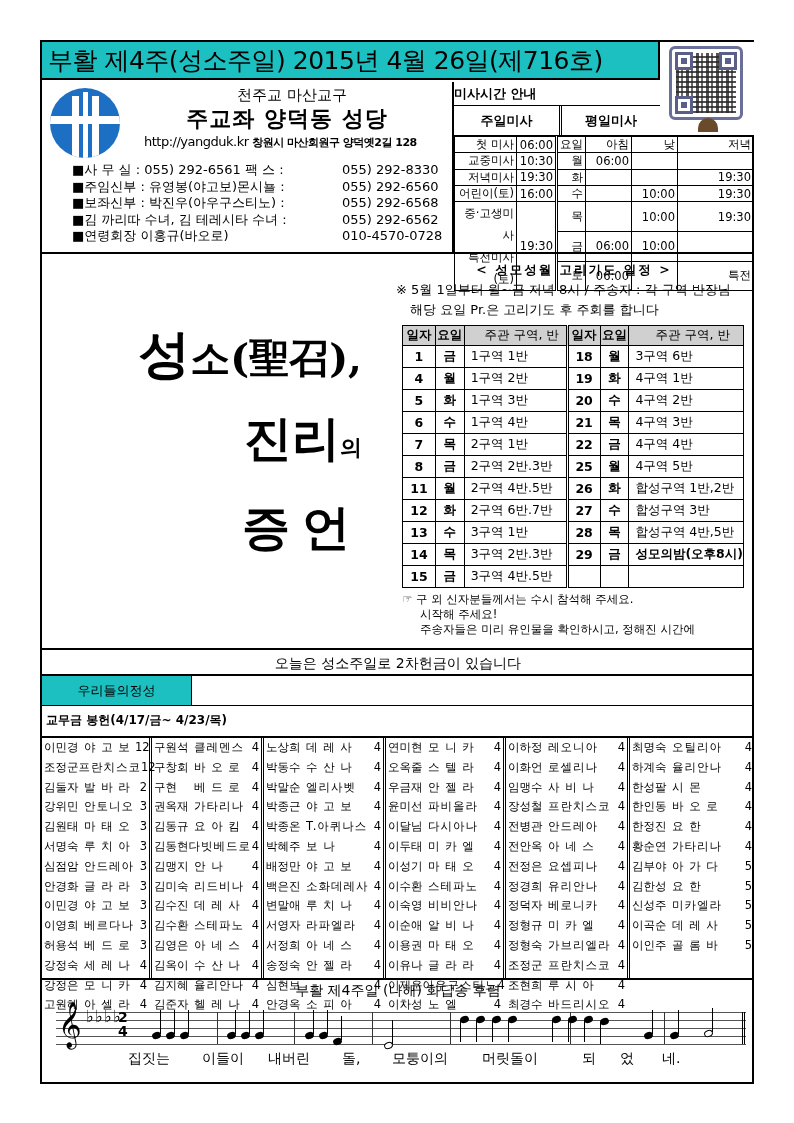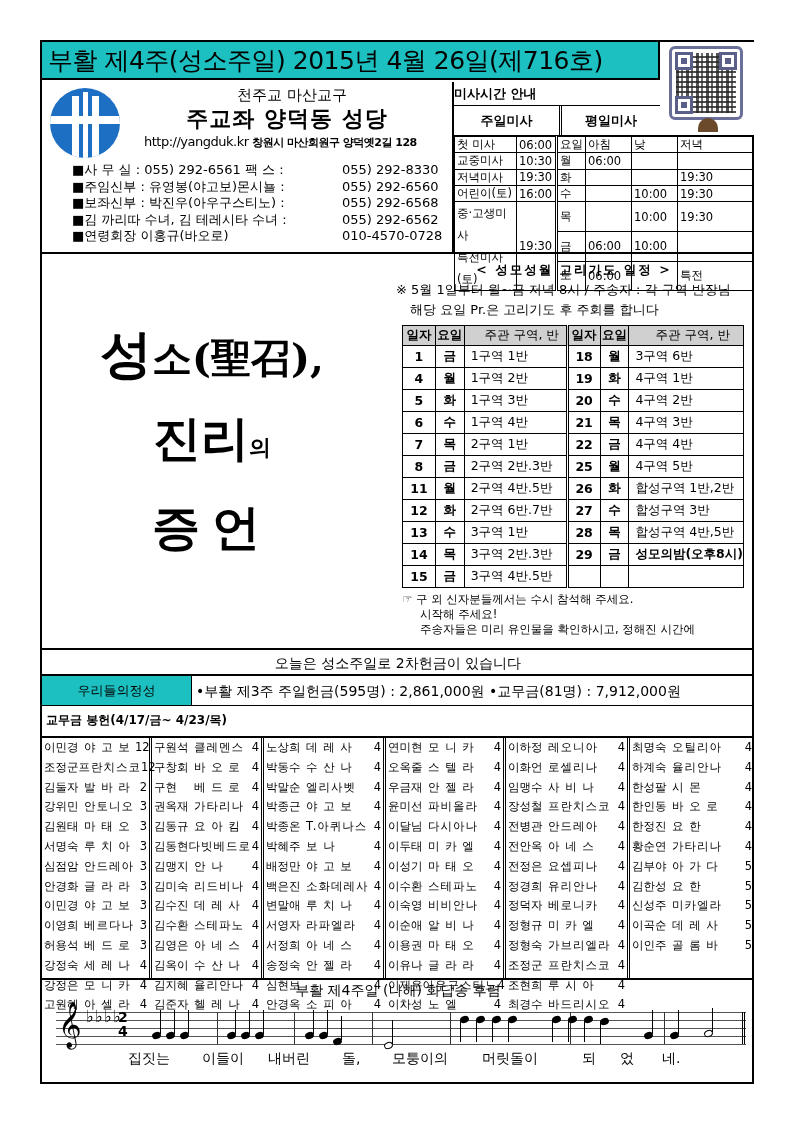--- a/index.html
+++ b/index.html
@@ -32,26 +32,26 @@
   .contact-row { display: flex; white-space: nowrap; }
   .contact-row .c-label { width: 270px; }
   .contact-row .c-val { flex: 1; }
   table { border-collapse: collapse; }
   .mass-title { position: absolute; left: 412px; top: 40px; width: 206px; height: 24px; text-align: left; font-size: 13px; font-weight: bold; line-height: 24px; border-bottom: 1px solid #000; }
   .mass-sub { position: absolute; left: 412px; top: 64px; width: 206px; height: 30px; display: flex; border-bottom: 1px solid #000; }
   .mass-sub div { font-size: 13px; font-weight: bold; text-align: center; line-height: 30px; }
   .mass-sub .sun { width: 108px; border-right: 3px double #000; }
   .mass-sub .week { width: 98px; }
   .mt { position: absolute; left: 412px; top: 94px; width: 300px; font-size: 11.5px; }
-  .mt td { border: 1px solid #000; height: 16.3px; text-align: left; padding: 0 2px; white-space: nowrap; }
+  .mt td { border: 1px solid #000; height: 16.3px; text-align: right; padding: 0 2px; white-space: nowrap; }
   .mt td.dbl { border-right: 3px double #000; }
 
   
   .middle { position: absolute; left: 0; top: 210px; width: 712px; height: 398px; border-top: 2px solid #000; border-bottom: 2px solid #000; }
-  .headline { position: absolute; left: 20px; top: 60px; width: 300px; font-weight: bold; text-align: center; font-family: "DejaVu Serif", serif; }
+  .headline { position: absolute; left: 20px; top: 60px; width: 300px; font-weight: bold; text-align: right; font-family: "DejaVu Serif", serif; }
   .hl1 { font-size: 52px; line-height: 80px; white-space: nowrap; }
   .hl1 .small { font-size: 40px; }
   .hl2 { font-size: 48px; line-height: 80px; }
   .hl2 .small { font-size: 22px; }
   .hl3 { font-size: 48px; line-height: 80px; letter-spacing: 12px; }
 
   .rosary { position: absolute; left: 354px; top: 8px; width: 356px; }
   .rosary-title { text-align: center; font-size: 12.5px; font-weight: bold; letter-spacing: 2px; font-family: "DejaVu Serif", serif; }
   .rosary-note { font-size: 13px; line-height: 18px; margin-top: 2px; white-space: nowrap; }
   .rosary-note2 { padding-left: 14px; }
@@ -334,21 +334,20 @@
         <div>☞ 구 외 신자분들께서는 수시 참석해 주세요.</div>
         <div class="ind">시작해 주세요!</div>
         <div class="ind">주송자들은 미리 유인물을 확인하시고, 정해진 시간에</div>
       </div>
     </div>
   </div>
 
   <div class="announce">오늘은 성소주일로 2차헌금이 있습니다</div>
   <div class="offer">
     <div class="offer-label">우리들의정성</div>
-    <div class="offer-text">•부활 제3주 주일헌금(595명) : 2,861,000원   •교무금(81명) : 7,912,000원</div>
   </div>
   <div class="donate-title">교무금 봉헌(4/17/금~ 4/23/목)</div>
   <div class="donate-sep"></div>
   <div class="donors" id="donors">
       <div class="dcol" style="width: 110px;">
         <div class="drow">
           <span class="dn">이민경</span>
           <span class="db">야 고 보</span>
           <span class="dc">12</span>
         </div>

